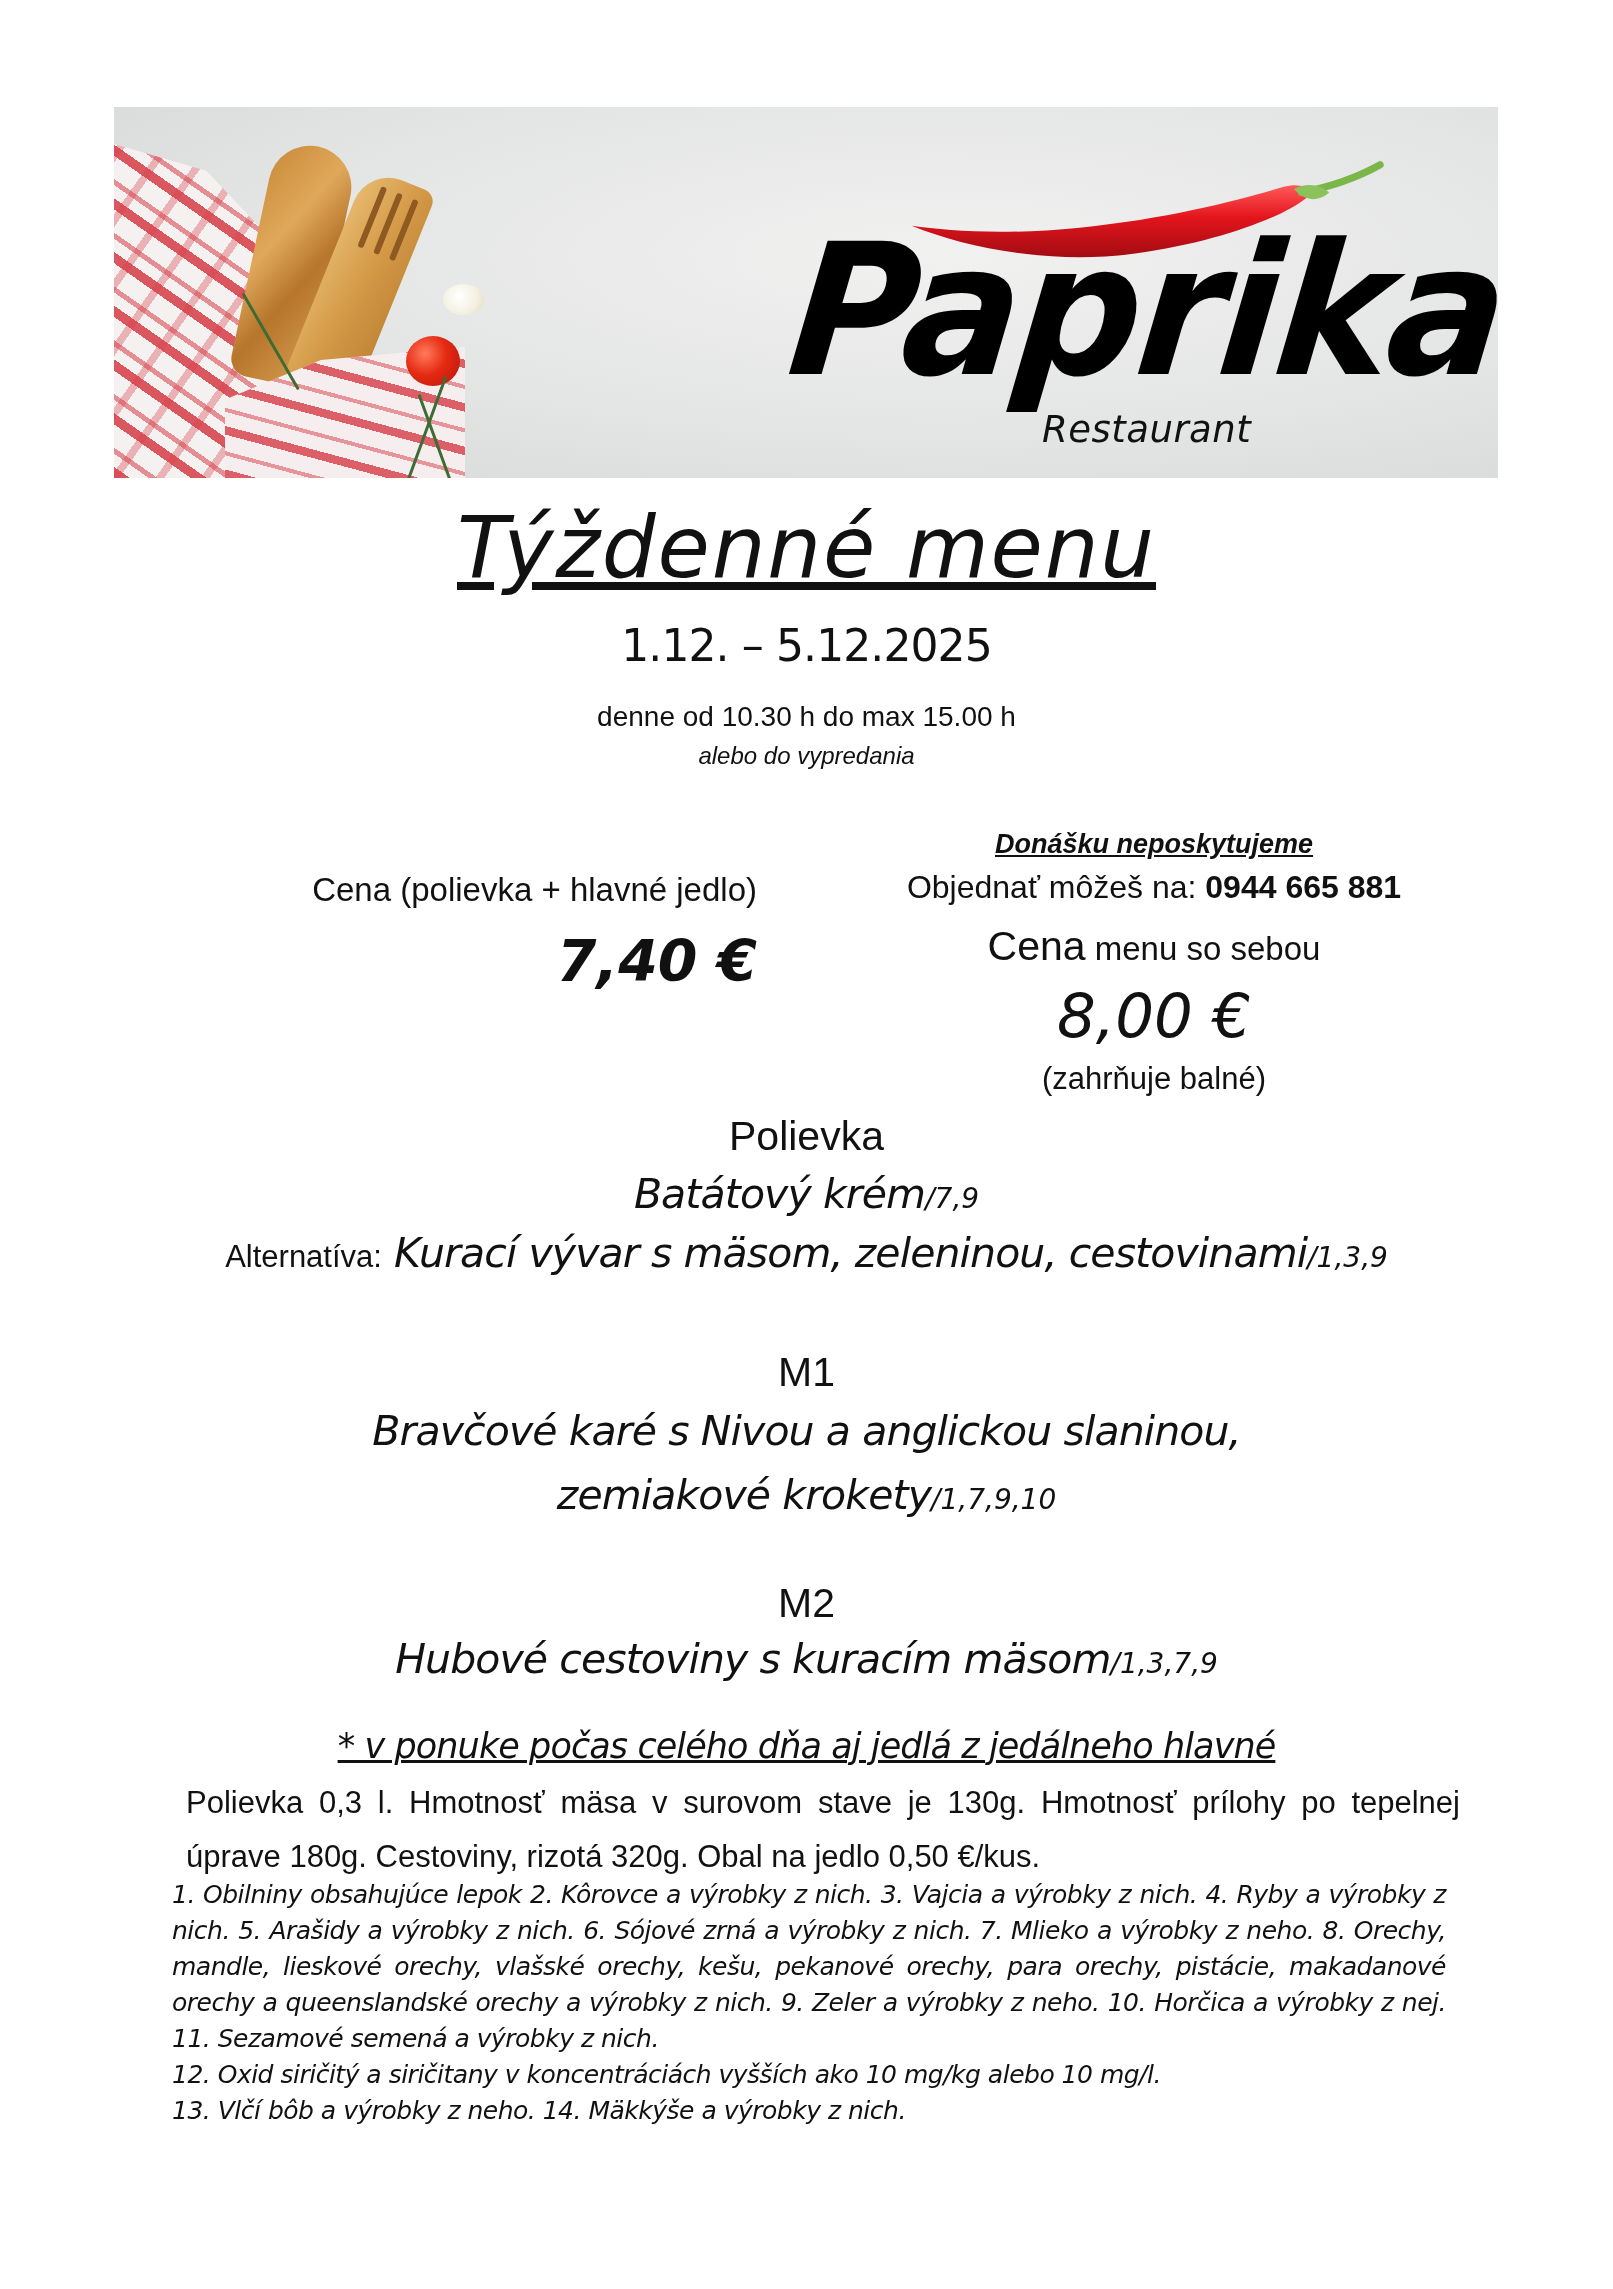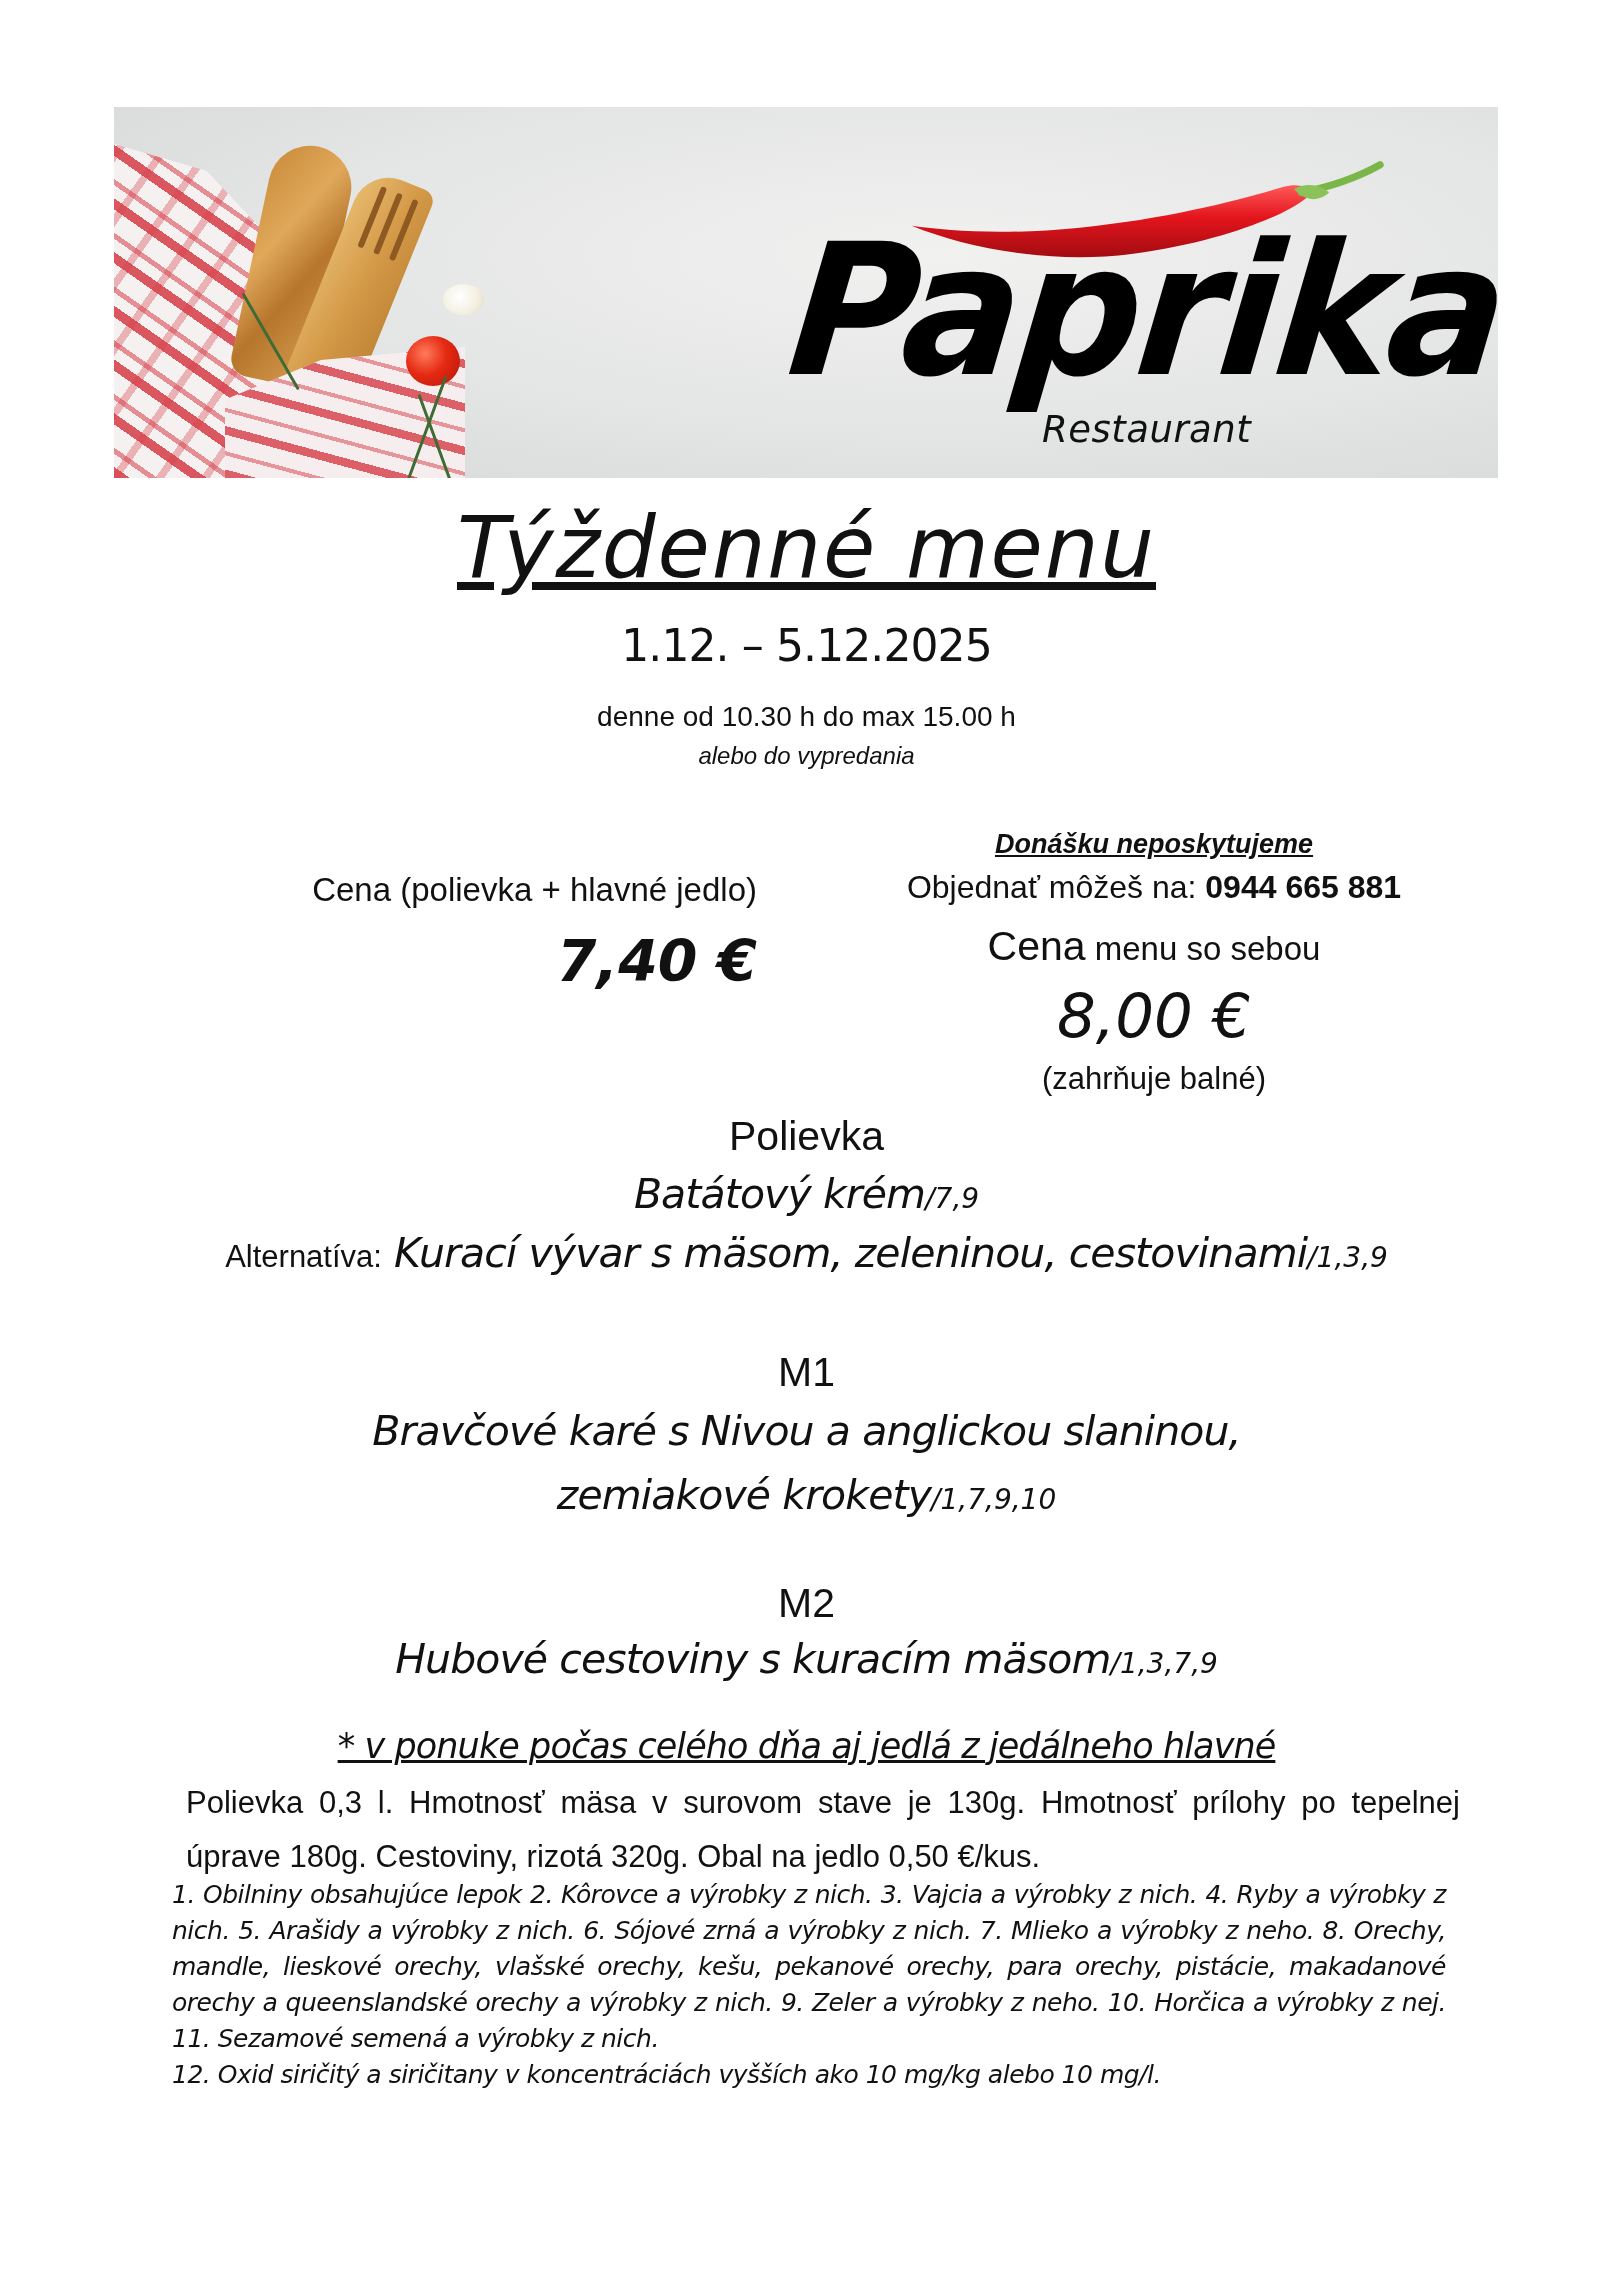--- a/index.html
+++ b/index.html
@@ -180,14 +180,15 @@
 <div class="center section-head" style="top:1580px">M2</div>
 <div class="center dish" style="top:1635px">
   <span>Hubové cestoviny s kuracím mäsom</span><span class="allergen">/1,3,7,9</span>
 </div>
 
 <div class="center note">* v ponuke počas celého dňa aj jedlá z jedálneho hlavné</div>
 <div class="info">Polievka 0,3 l. Hmotnosť mäsa v surovom stave je 130g. Hmotnosť prílohy po tepelnej úprave 180g. Cestoviny, rizotá 320g. Obal na jedlo 0,50 €/kus.</div>
 <div class="allergens">
   <p>1. Obilniny obsahujúce lepok 2. Kôrovce a výrobky z nich. 3. Vajcia a výrobky z nich. 4. Ryby a výrobky z nich. 5. Arašidy a výrobky z nich. 6. Sójové zrná a výrobky z nich. 7. Mlieko a výrobky z neho. 8. Orechy, mandle, lieskové orechy, vlašské orechy, kešu, pekanové orechy, para orechy, pistácie, makadanové orechy a queenslandské orechy a výrobky z nich. 9. Zeler a výrobky z neho. 10. Horčica a výrobky z nej. 11. Sezamové semená a výrobky z nich.</p>
   <p>12. Oxid siričitý a siričitany v koncentráciách vyšších ako 10 mg/kg alebo 10 mg/l.</p>
+  <p>13. Vlčí bôb a výrobky z neho. 14. Mäkkýše a výrobky z nich.</p>
 </div>
 
 
 </body></html>

